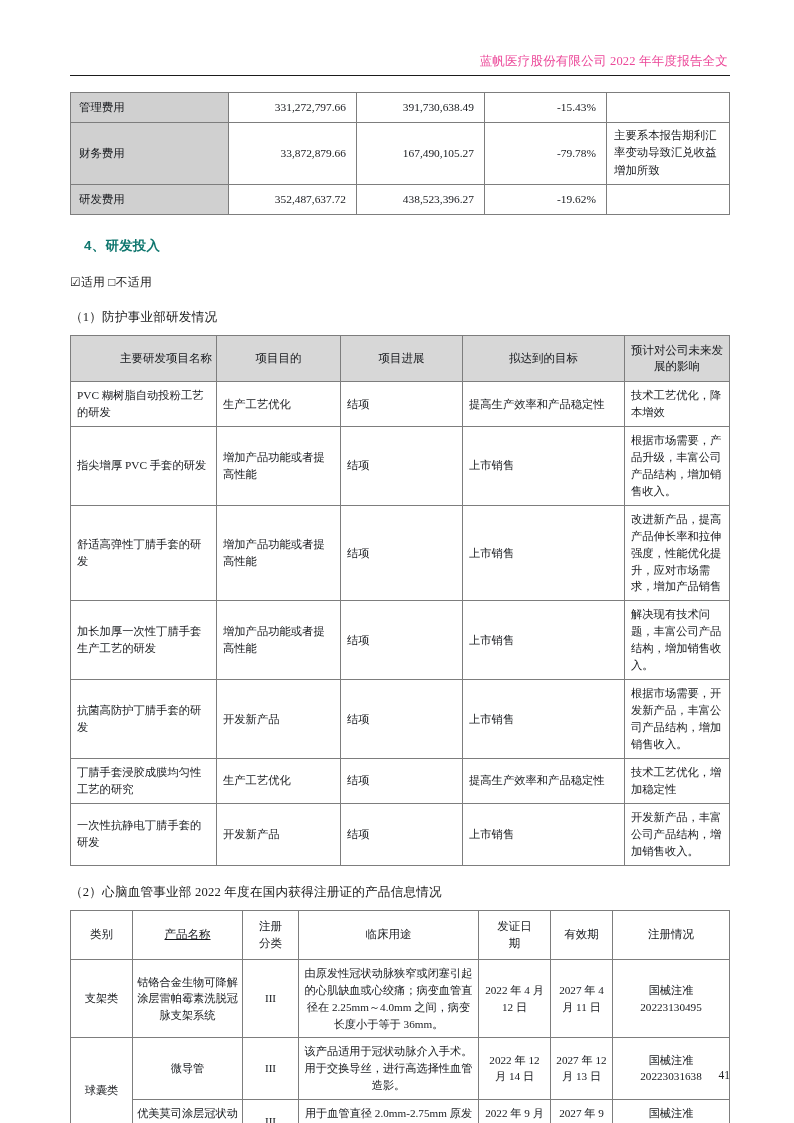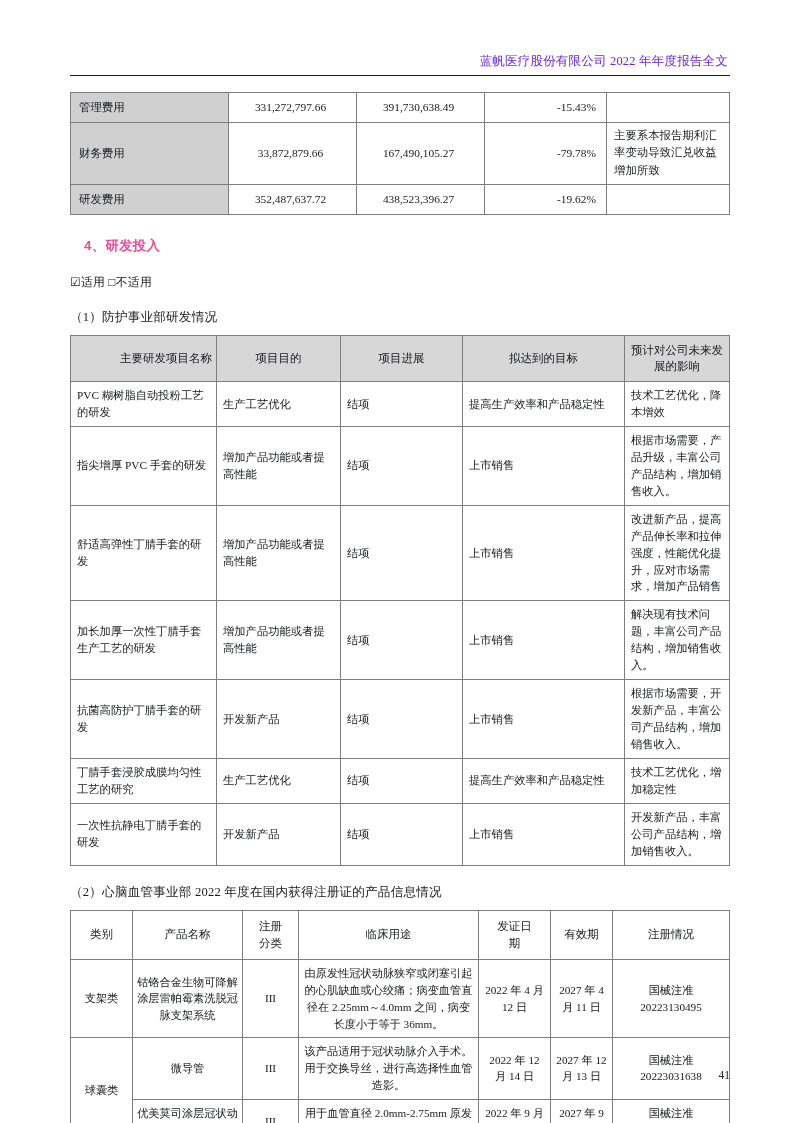--- a/index.html
+++ b/index.html
@@ -22,21 +22,21 @@
     padding: 52px 64px 0 70px;
     position: relative;
   }
 
   
   .doc-header {
     text-align: right;
     font-size: 12.5px;
     line-height: 1.5;
     letter-spacing: 0.2px;
-    color: #6d28d9;
+    color: #ec4899;
     padding-right: 2px;
   }
   .header-rule {
     border-bottom: 1.6px solid #1b1b1b;
     margin-top: 4px;
     margin-bottom: 16px;
   }
 
   
   table {
@@ -59,21 +59,21 @@
     height: 30px;
   }
   .t-expense .c-label {
     width: 158px;
     background: #d0d0d0;
     text-align: left;
     padding-left: 8px;
   }
   .t-expense .c-num {
     width: 128px;
-    text-align: center;
+    text-align: right;
     padding-right: 10px;
   }
   .t-expense .c-pct {
     width: 122px;
     text-align: right;
     padding-right: 10px;
   }
   .t-expense .c-note {
     text-align: left;
     padding-left: 7px;
@@ -81,21 +81,21 @@
   }
   .t-expense tr.tall td { height: 62px; }
 
   
   h2.sec-title {
     font-family: "Liberation Sans", "DejaVu Sans", sans-serif;
     font-size: 13.4px;
     font-weight: bold;
     margin: 22px 0 0 14px;
     letter-spacing: 0.3px;
-    color: #ec4899;
+    color: #0f766e;
   }
   p.applicable {
     font-size: 11.8px;
     margin: 20px 0 12px 0;
     letter-spacing: 0.3px;
   }
   p.sub-title {
     font-size: 12.6px;
     margin: 18px 0 9px 0;
     letter-spacing: 0.2px;
@@ -132,21 +132,21 @@
     font-size: 11.5px;
     padding: 7px 13px;
   }
   .t-reg td {
     text-align: center;
     font-size: 11.2px;
     line-height: 1.5;
     padding: 5px 4px;
   }
   .t-reg .r-cat  { width: 62px; }
-  .t-reg .r-name { width: 110px; }
+  .t-reg .r-name { width: 110px; text-decoration: underline; }
   .t-reg .r-cls  { width: 56px; }
   .t-reg .r-use  { width: 180px; }
   .t-reg .r-issue{ width: 72px; }
   .t-reg .r-exp  { width: 62px; }
   .t-reg .r-reg  { width: auto; }
 
   
   .page-number {
     position: absolute;
     right: 64px;

